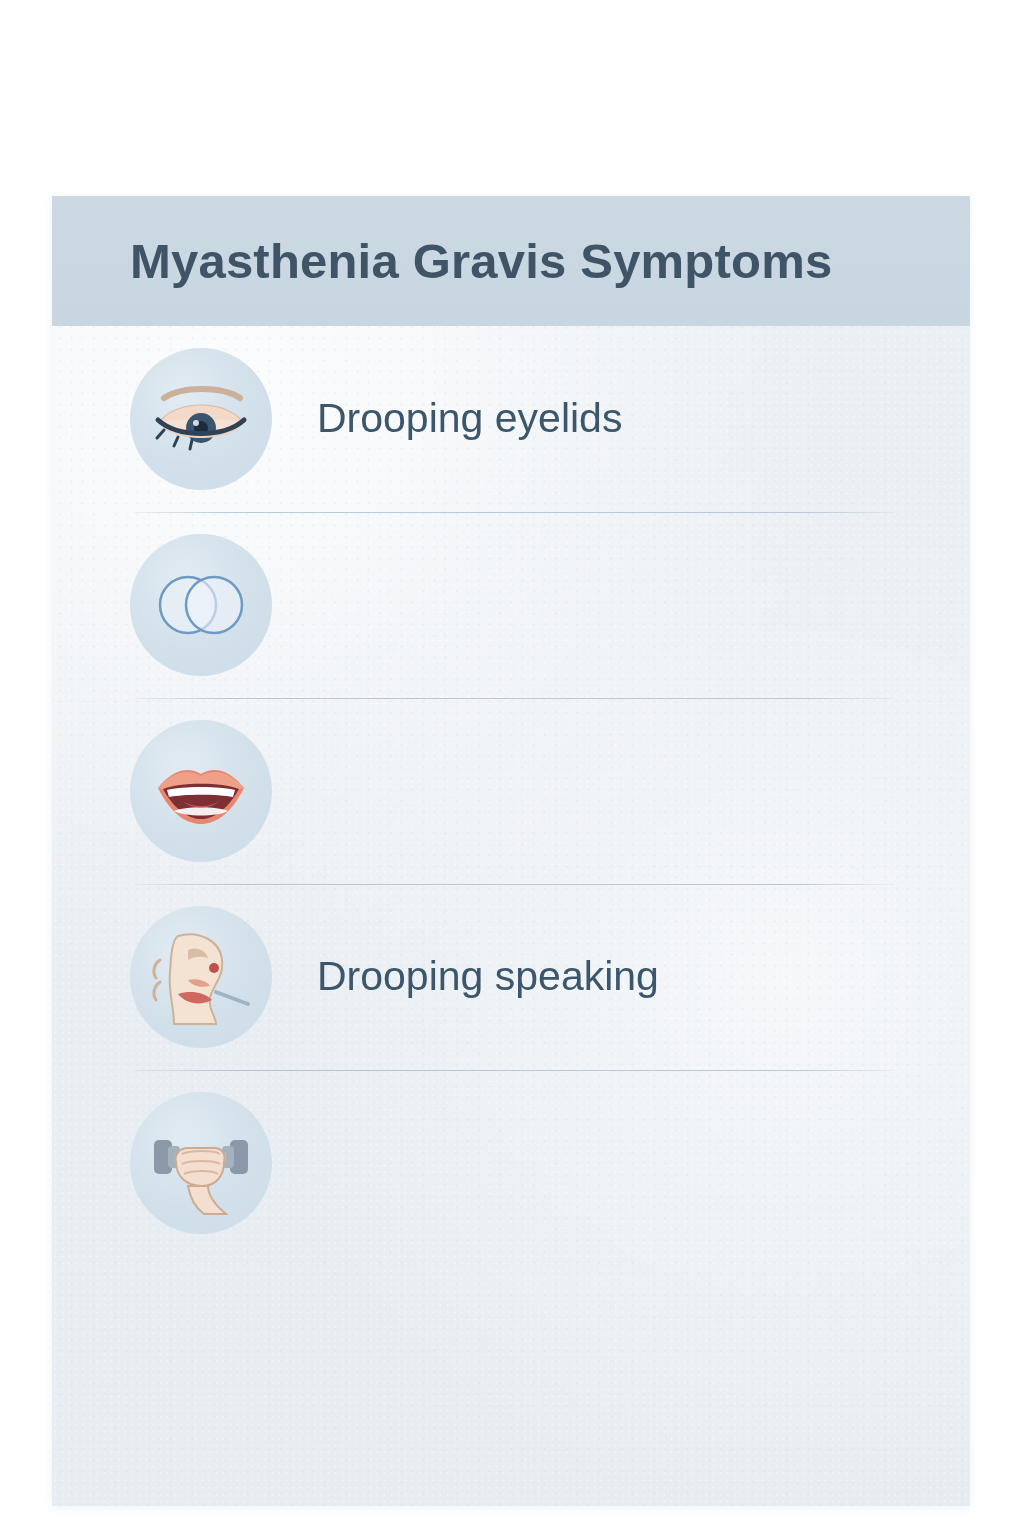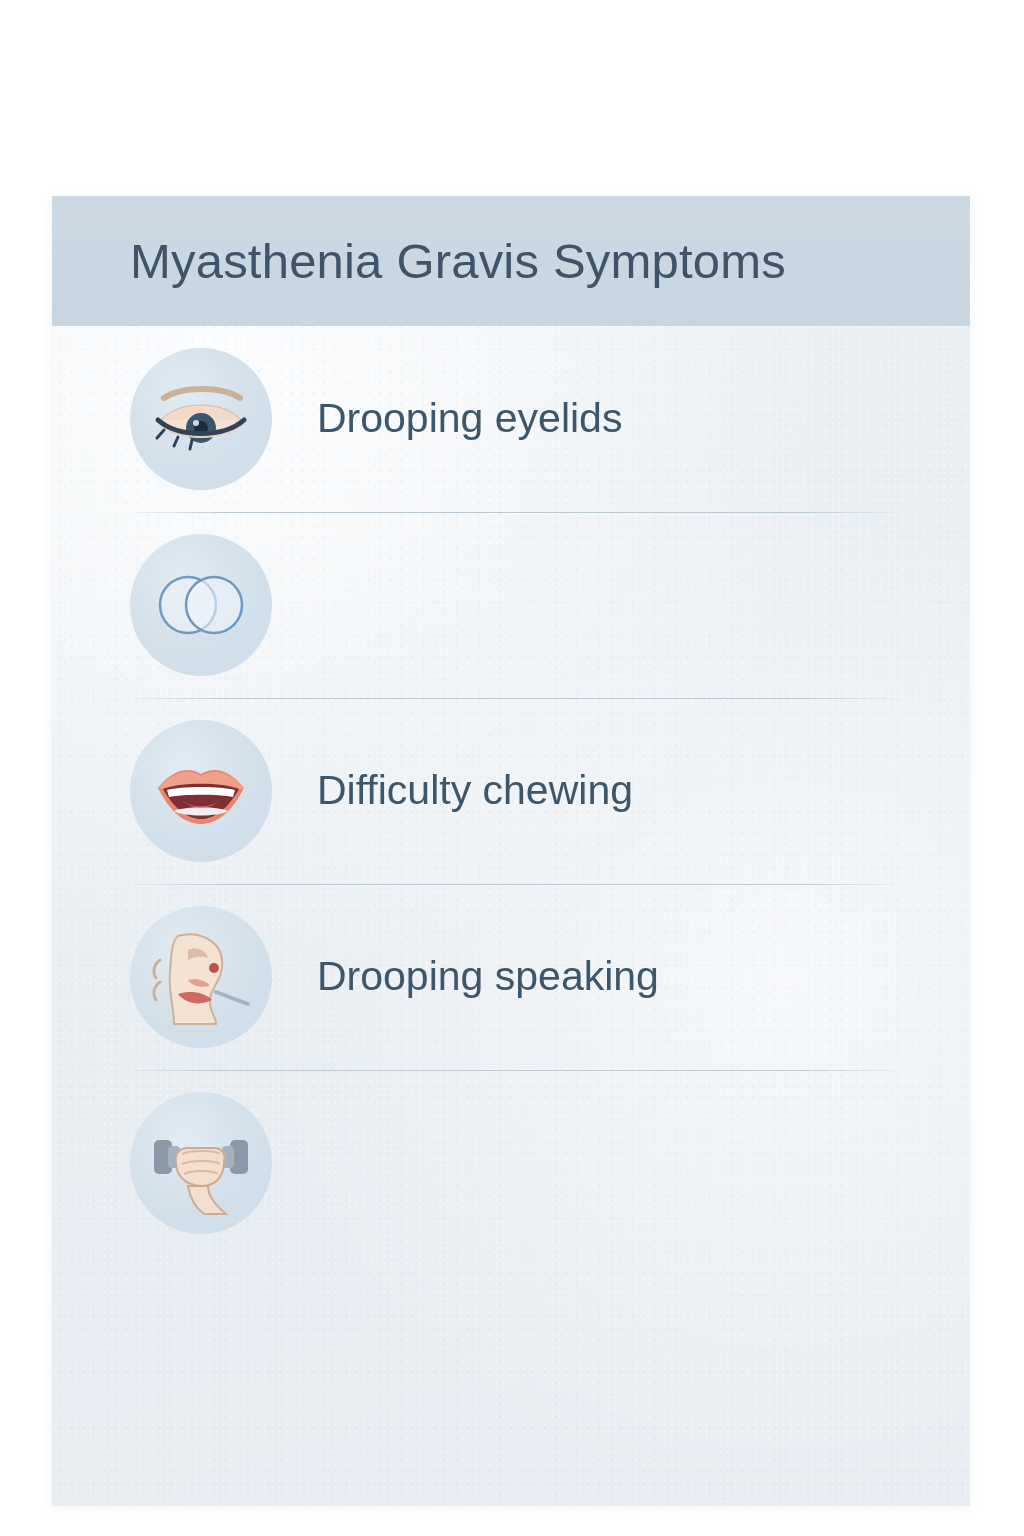--- a/index.html
+++ b/index.html
@@ -51,21 +51,21 @@
     width: 918px;
     height: 130px;
     background: linear-gradient(180deg, #ccd9e3 0%, #c7d6e1 100%);
     display: flex;
     align-items: center;
   }
 
   .title {
     margin-left: 78px;
     font-size: 49px;
-    font-weight: normal;
+    font-weight: bold;
     color: #3f5567;
     letter-spacing: 0.2px;
     white-space: nowrap;
   }
 
   .list {
     position: absolute;
     left: 0;
     top: 130px;
     width: 918px;
@@ -164,23 +164,20 @@
         <div class="icon-wrap">
           <svg width="142" height="142" viewBox="0 0 142 142">
             <path d="M28 68 C42 50 58 46 71 54 C84 46 100 50 114 68 C100 96 84 104 71 104 C58 104 42 96 28 68 Z" fill="#e8876f"></path>
             <path d="M28 68 C42 52 58 48 71 56 C84 48 100 52 114 68 C98 74 44 74 28 68 Z" fill="#f0a089"></path>
             <path d="M33 69 C50 62 92 62 109 69 C96 92 82 99 71 99 C60 99 46 92 33 69 Z" fill="#7e2f33"></path>
             <path d="M37 70 C52 66 90 66 105 70 L103 77 C88 74 54 74 39 77 Z" fill="#ffffff"></path>
             <path d="M44 91 C56 86 86 86 98 91 C88 97 54 97 44 91 Z" fill="#ffffff" opacity="0.92"></path>
             <path d="M52 80 C60 88 82 88 90 80 C82 90 60 90 52 80 Z" fill="#c2565c"></path>
           </svg>
         </div>
-        <div class="label">
-          <span>Difficulty chewing</span>
-        </div>
       </div>
 
       <div class="divider" style="top:558px;"></div>
 
       <div class="row">
         <div class="icon-wrap">
           <svg width="142" height="142" viewBox="0 0 142 142">
             <path d="M48 30 C68 24 90 34 92 54 C94 72 82 80 80 92 C78 104 86 110 86 118 L44 118 C44 100 38 86 40 66 C41 50 42 34 48 30 Z" fill="#f4e3d3" stroke="#cdb29b" stroke-width="2"></path>
             <path d="M58 44 C66 40 76 44 78 52 C72 50 64 50 58 54 Z" fill="#d9bda6"></path>
             <circle cx="84" cy="62" r="5" fill="#c0504d"></circle>

